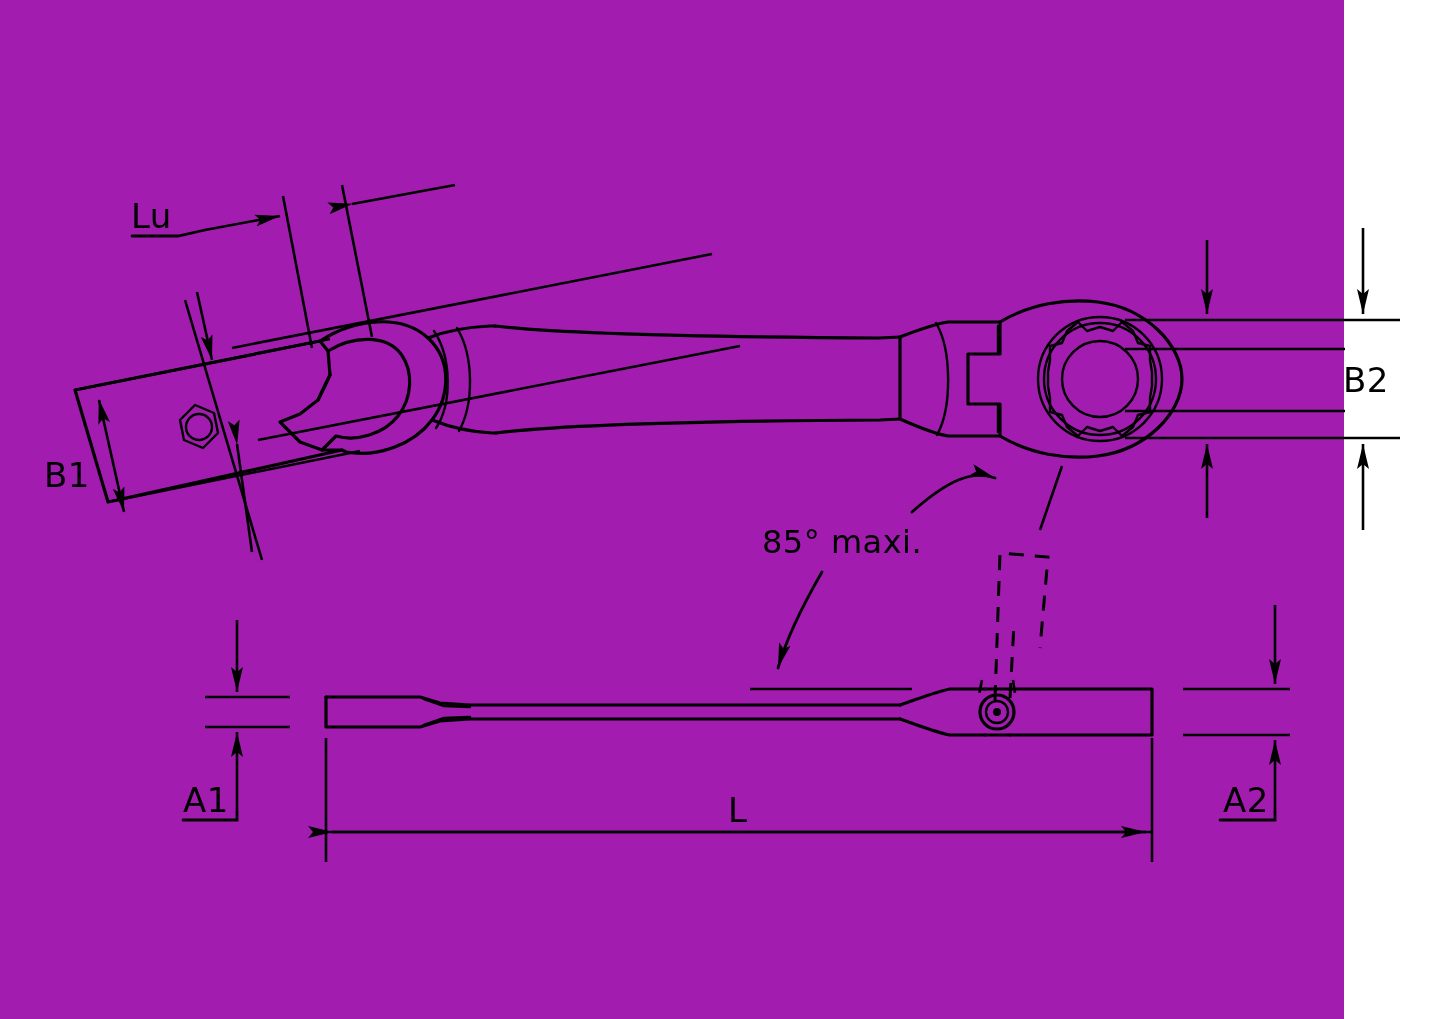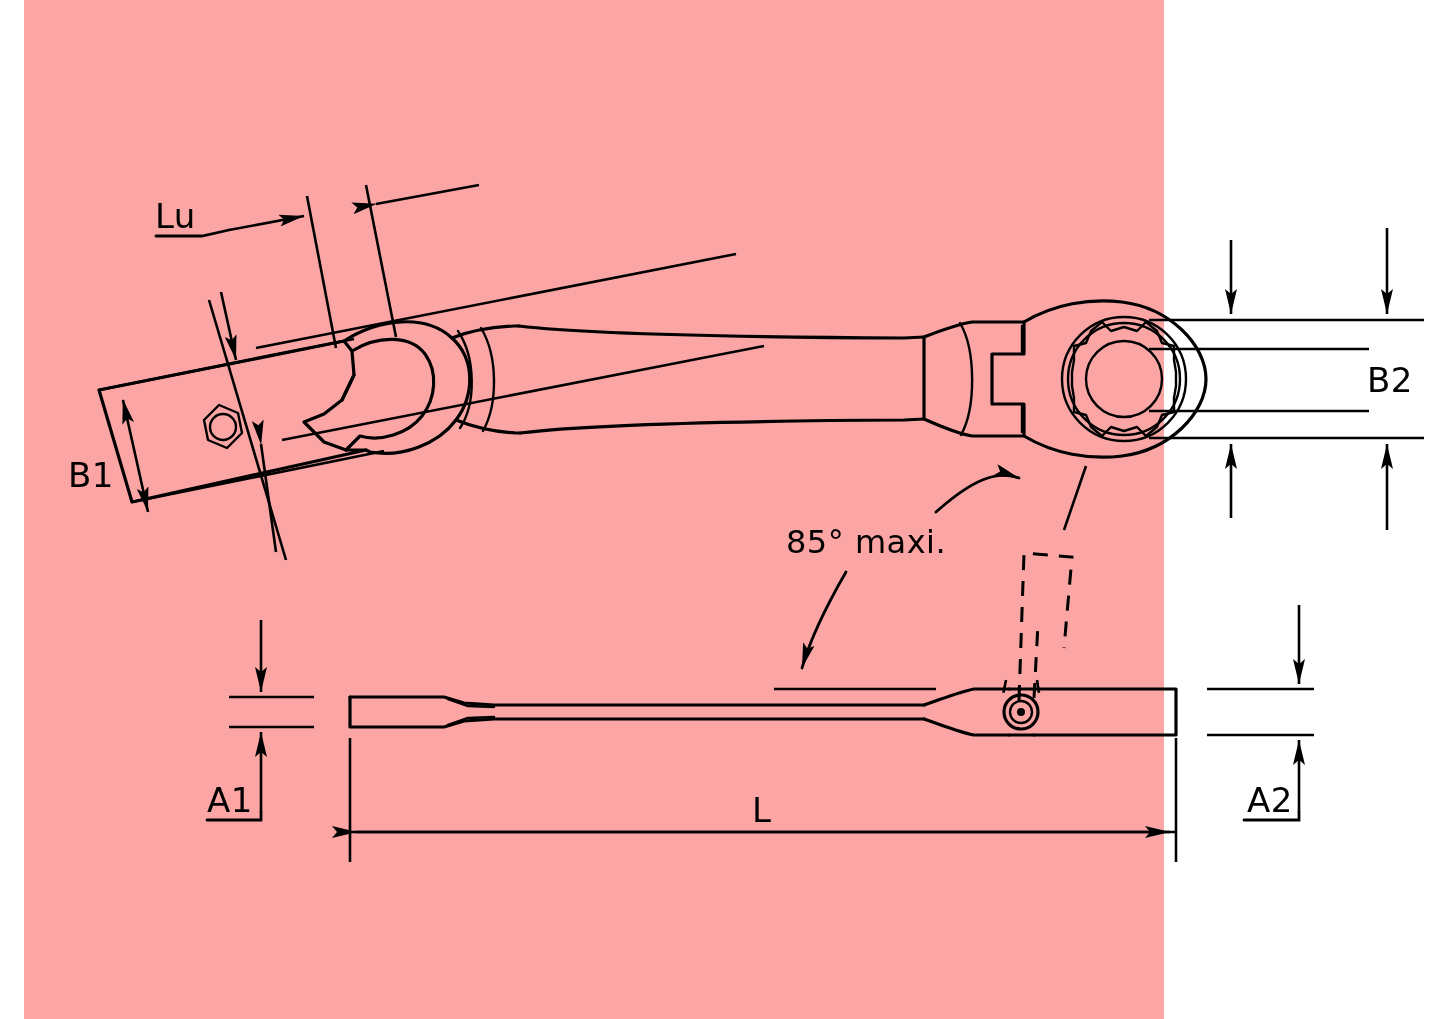--- a/index.html
+++ b/index.html
@@ -9,24 +9,23 @@
     background: #ffffff;
   }
   body {
     font-family: "DejaVu Sans", "Liberation Sans", sans-serif;
     width: 1440px;
     height: 1019px;
     overflow: hidden;
   }
   #drawing-root {
     position: relative;
-    width: 1140px;
+    width: 1344px;
     height: 1019px;
-    background: #fca5a5;
-    margin-left: 24px;
+    background: #a21caf;
   }
   svg.drawing {
     display: block;
     width: 1440px;
     height: 1019px;
   }
   .outline {
     fill: none;
     stroke: #000000;
     stroke-width: 3.2;

